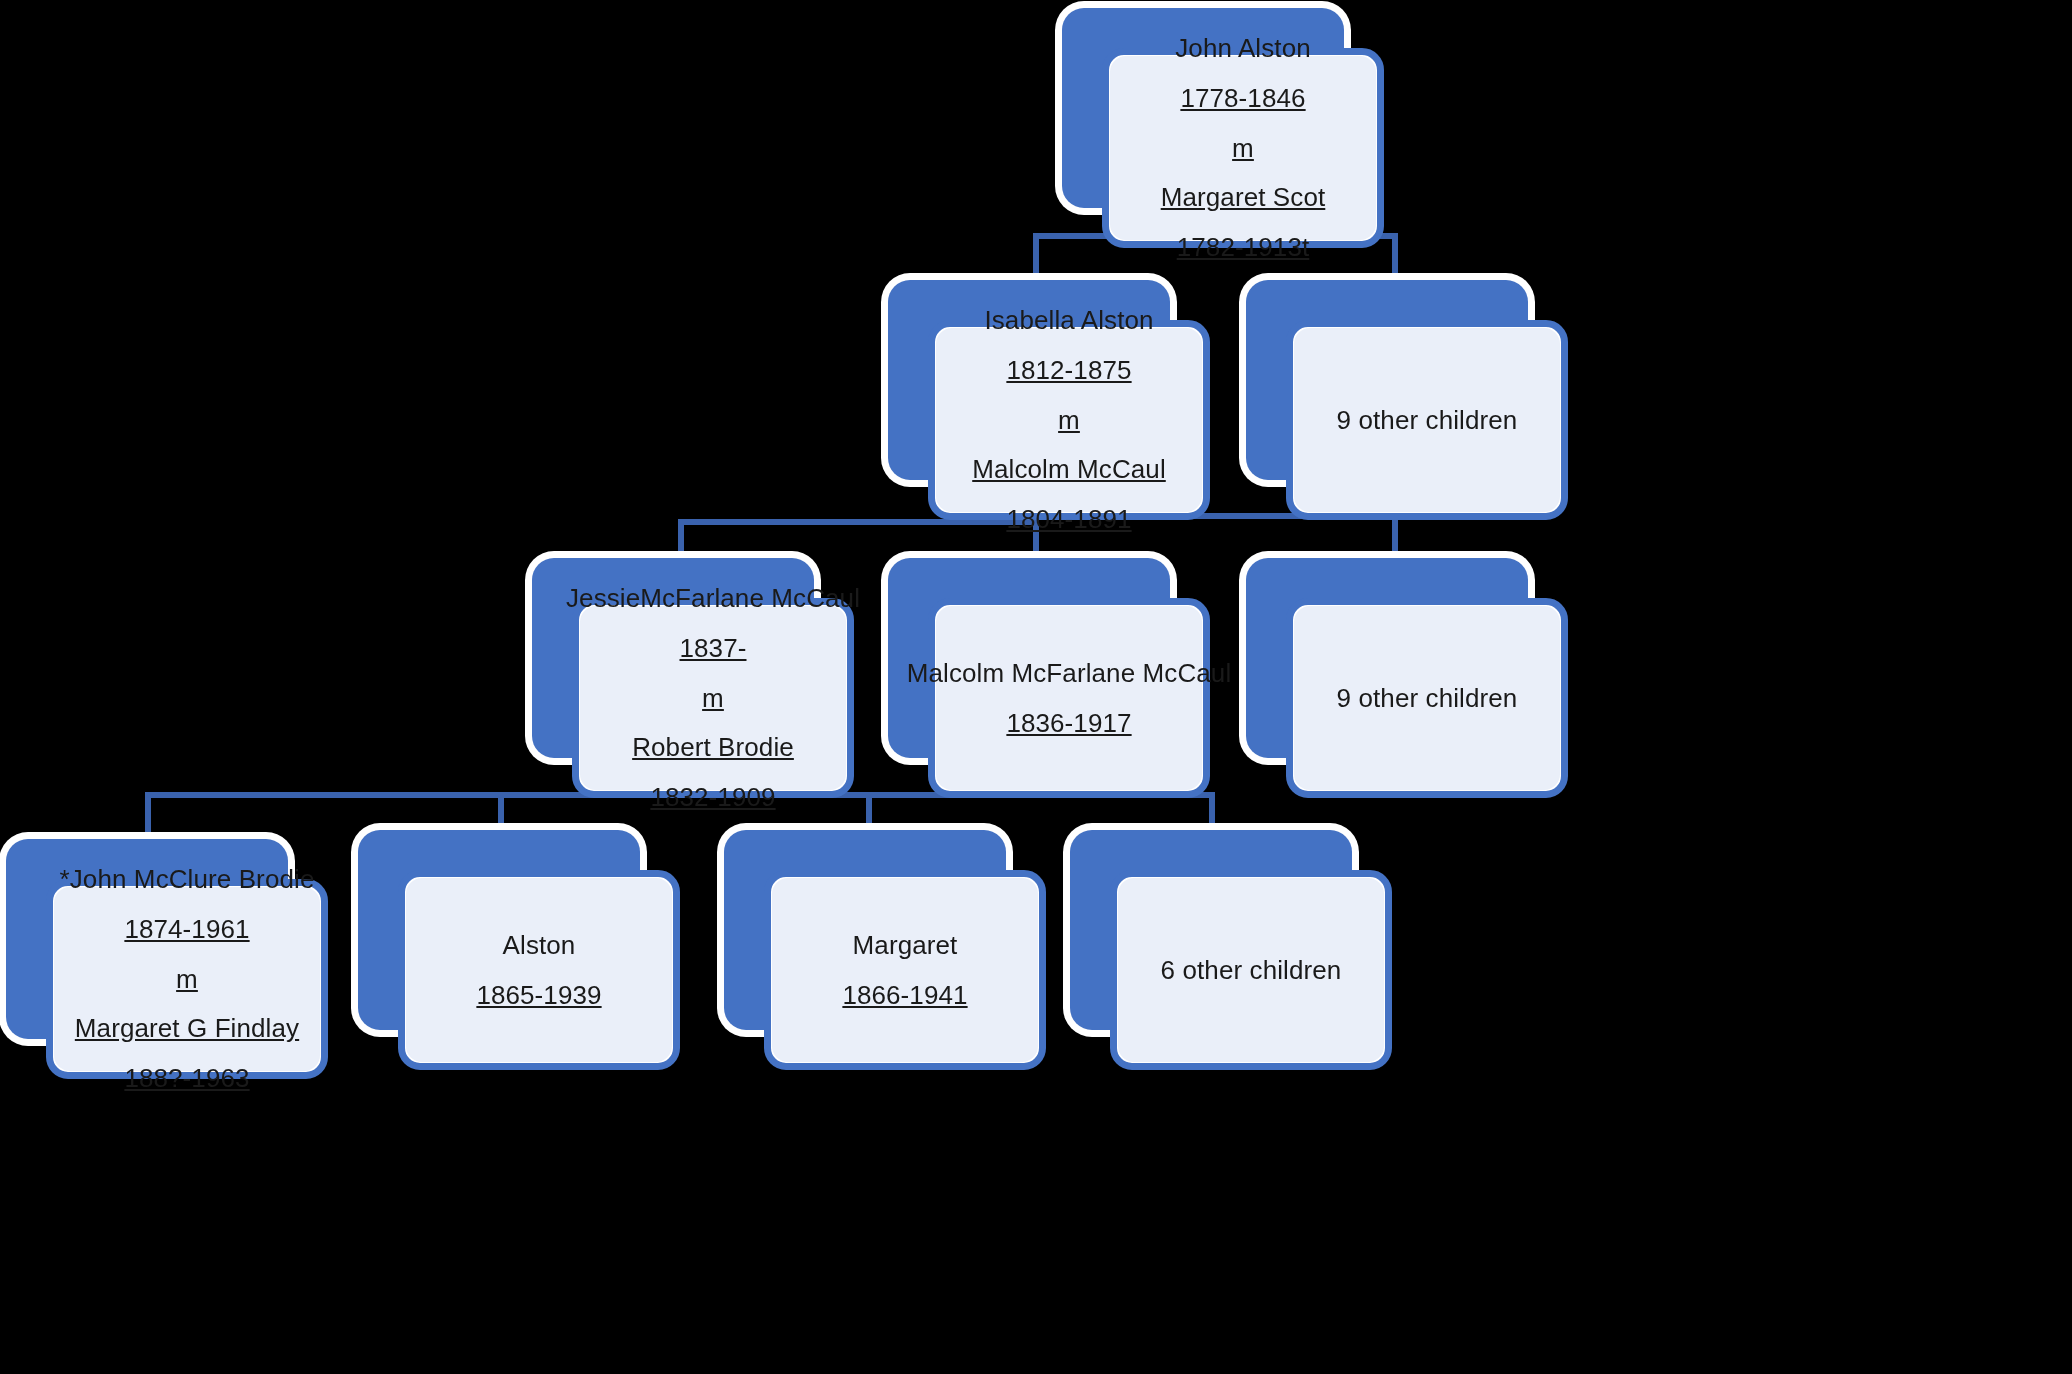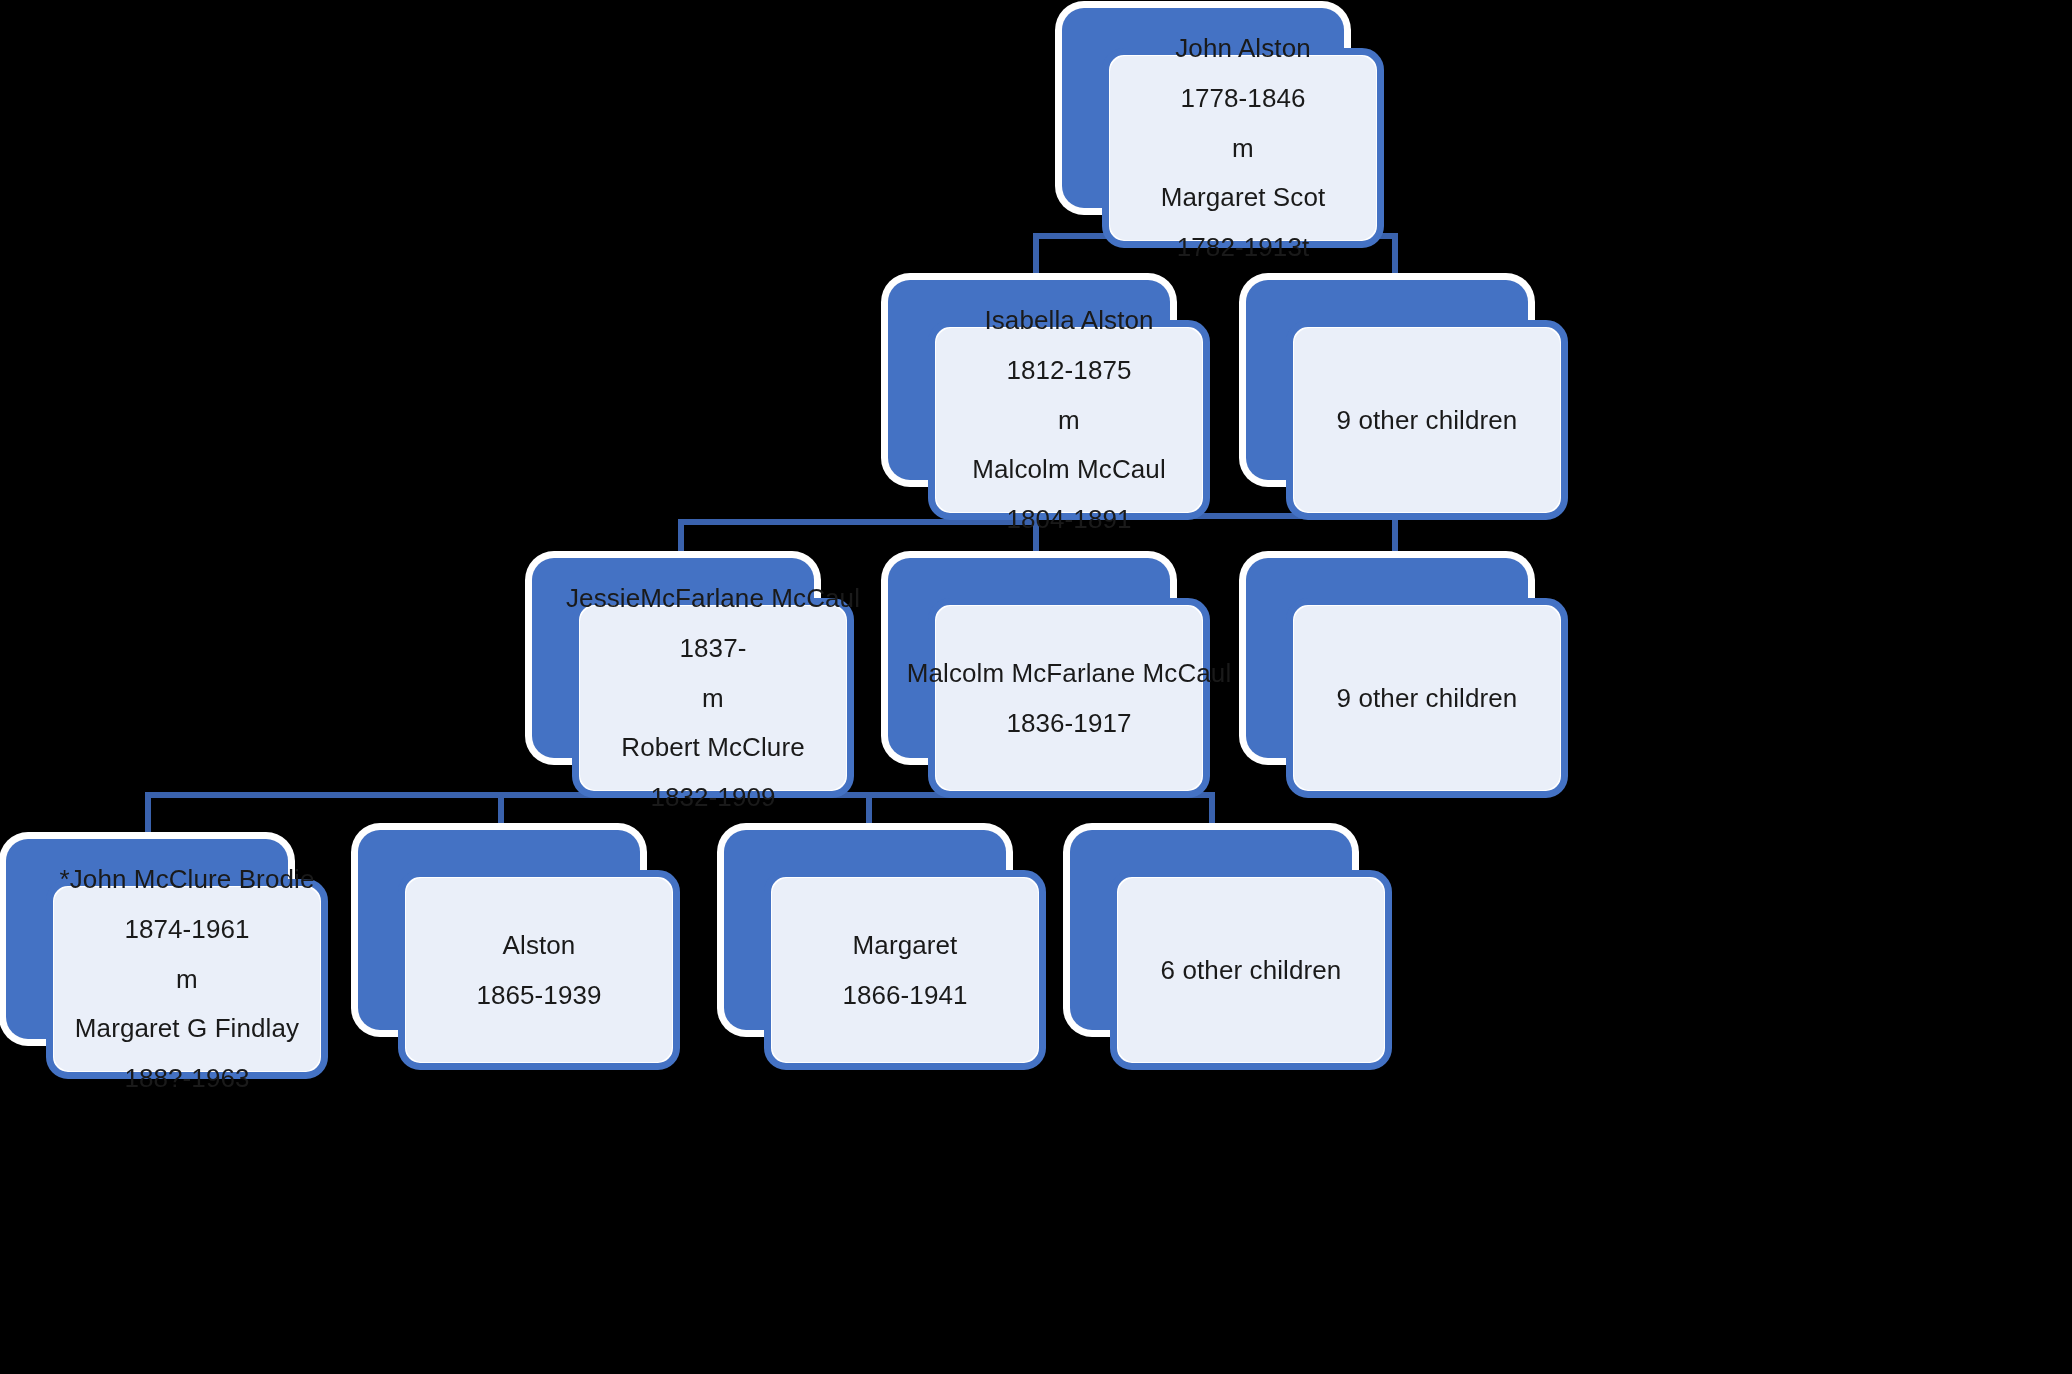--- a/index.html
+++ b/index.html
@@ -69,21 +69,21 @@
   }
 
   .line {
     color: #1A1A1A;
     font-size: 26px;
     line-height: 1.26;
     white-space: nowrap;
     text-align: center;
     letter-spacing: 0.1px;
   }
-  .line.gap { margin-top: 5px; }
+  .line.gap { margin-top: 5px; text-decoration: underline; }
 </style>
 </head>
 <body>
 
 <div id="canvas">
 
   <div class="conn" style="left:1239px; top:214px; width:6px; height:24px;"></div>
   <div class="conn" style="left:1033px; top:233px; width:365px; height:6px;"></div>
   <div class="conn" style="left:1033px; top:233px; width:6px; height:52px;"></div>
   <div class="conn" style="left:1392px; top:233px; width:6px; height:52px;"></div>
@@ -134,21 +134,21 @@
     </div>
   </div>
 
   <div class="node" style="left:532px; top:558px; width:282px; height:200px;">
     <div class="back"></div>
     <div class="front"></div>
     <div class="inner">
       <div class="line">JessieMcFarlane McCaul</div>
       <div class="line gap">1837-</div>
       <div class="line gap">m</div>
-      <div class="line gap">Robert McClure</div>
+      <div class="line gap">Robert Brodie</div>
       <div class="line gap">1832-1909</div>
     </div>
   </div>
 
   <div class="node" style="left:888px; top:558px; width:282px; height:200px;">
     <div class="back"></div>
     <div class="front"></div>
     <div class="inner">
       <div class="line">Malcolm McFarlane McCaul</div>
       <div class="line gap">1836-1917</div>

